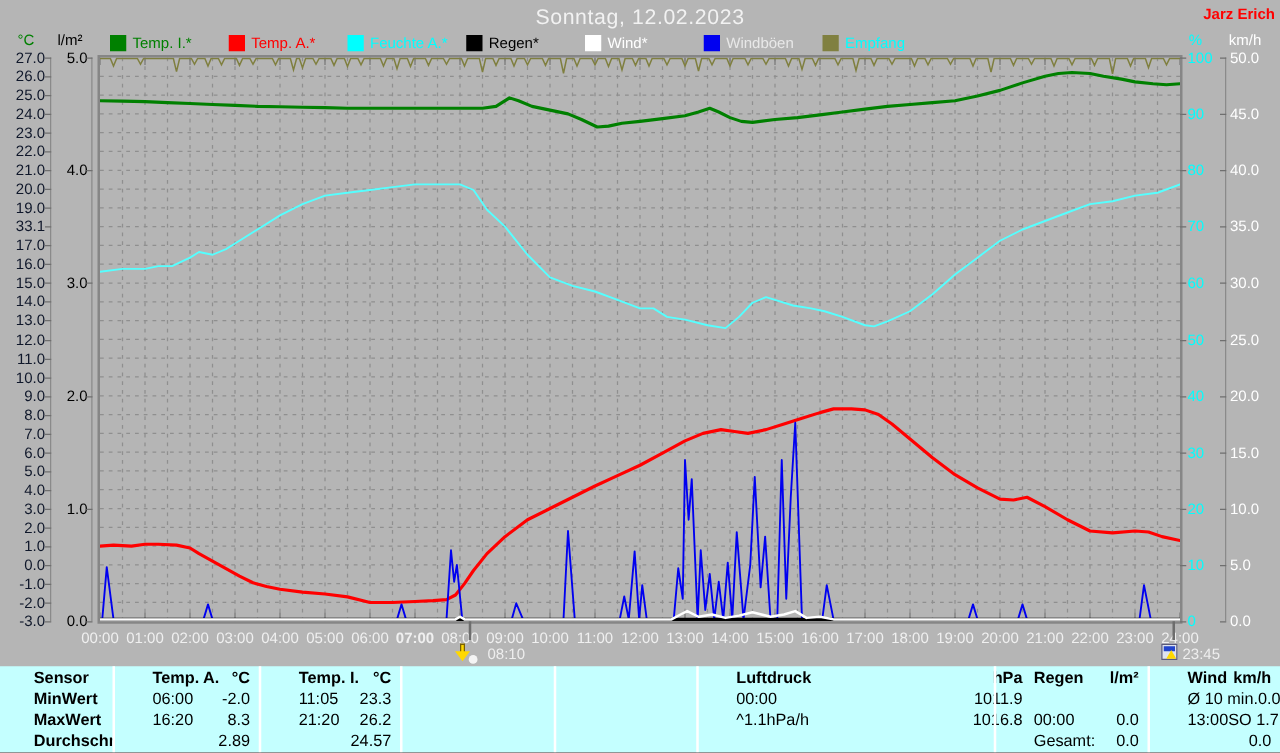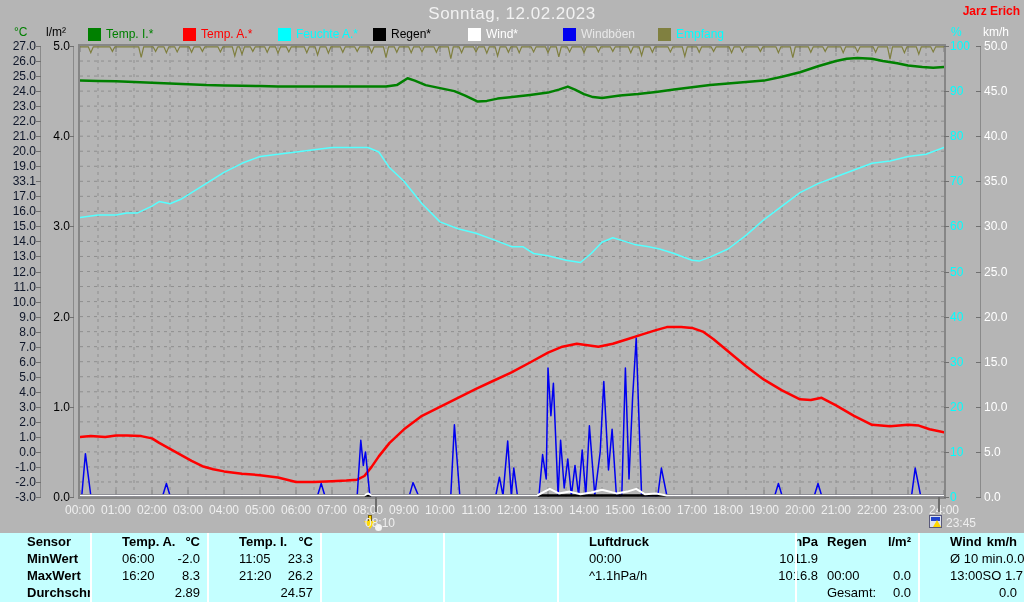--- a/index.html
+++ b/index.html
@@ -368,21 +368,21 @@
       <div class="tick" style="left: 976px; top: 497px; width: 5px;"></div>
     </div>
   <div id="x-labels">
       <div class="xlab" style="left: 57px;">00:00</div>
       <div class="xlab" style="left: 93px;">01:00</div>
       <div class="xlab" style="left: 129px;">02:00</div>
       <div class="xlab" style="left: 165px;">03:00</div>
       <div class="xlab" style="left: 201px;">04:00</div>
       <div class="xlab" style="left: 237px;">05:00</div>
       <div class="xlab" style="left: 273px;">06:00</div>
-      <div class="xlab" style="left: 309px;">07:00</div>
+      <div class="xlab" style="left: 309px; font-weight: bold;">07:00</div>
       <div class="xlab" style="left: 345px;">08:00</div>
       <div class="xlab" style="left: 381px;">09:00</div>
       <div class="xlab" style="left: 417px;">10:00</div>
       <div class="xlab" style="left: 453px;">11:00</div>
       <div class="xlab" style="left: 489px;">12:00</div>
       <div class="xlab" style="left: 525px;">13:00</div>
       <div class="xlab" style="left: 561px;">14:00</div>
       <div class="xlab" style="left: 597px;">15:00</div>
       <div class="xlab" style="left: 633px;">16:00</div>
       <div class="xlab" style="left: 669px;">17:00</div>
@@ -395,21 +395,21 @@
       <div class="xlab" style="left: 921px;">24:00</div>
     </div>
 
   <div class="marker" style="left:362px;top:516px;">
     <span class="mk-tick" style="left:13px;"></span>
     <span class="arrow-down" style="left:2px;top:-1px;">
       <span class="shaft"></span>
         <span class="head"></span>
     </span>
     <span class="mk-dot" style="left:13px;top:8px;"></span>
-    <span style="position:absolute;left:3px;top:0;">08:10</span>
+    <span style="position:absolute;left:28px;top:0;">08:10</span>
   </div>
 
   <div class="marker" style="left:929px;top:516px;">
     <span class="mk-tick" style="left:9px;"></span>
     <span class="end-icon" style="left:0;top:-1px;">
       <span class="bar"></span>
         <span class="up"></span>
     </span>
     <span style="position:absolute;left:17px;top:0;">23:45</span>
   </div>

